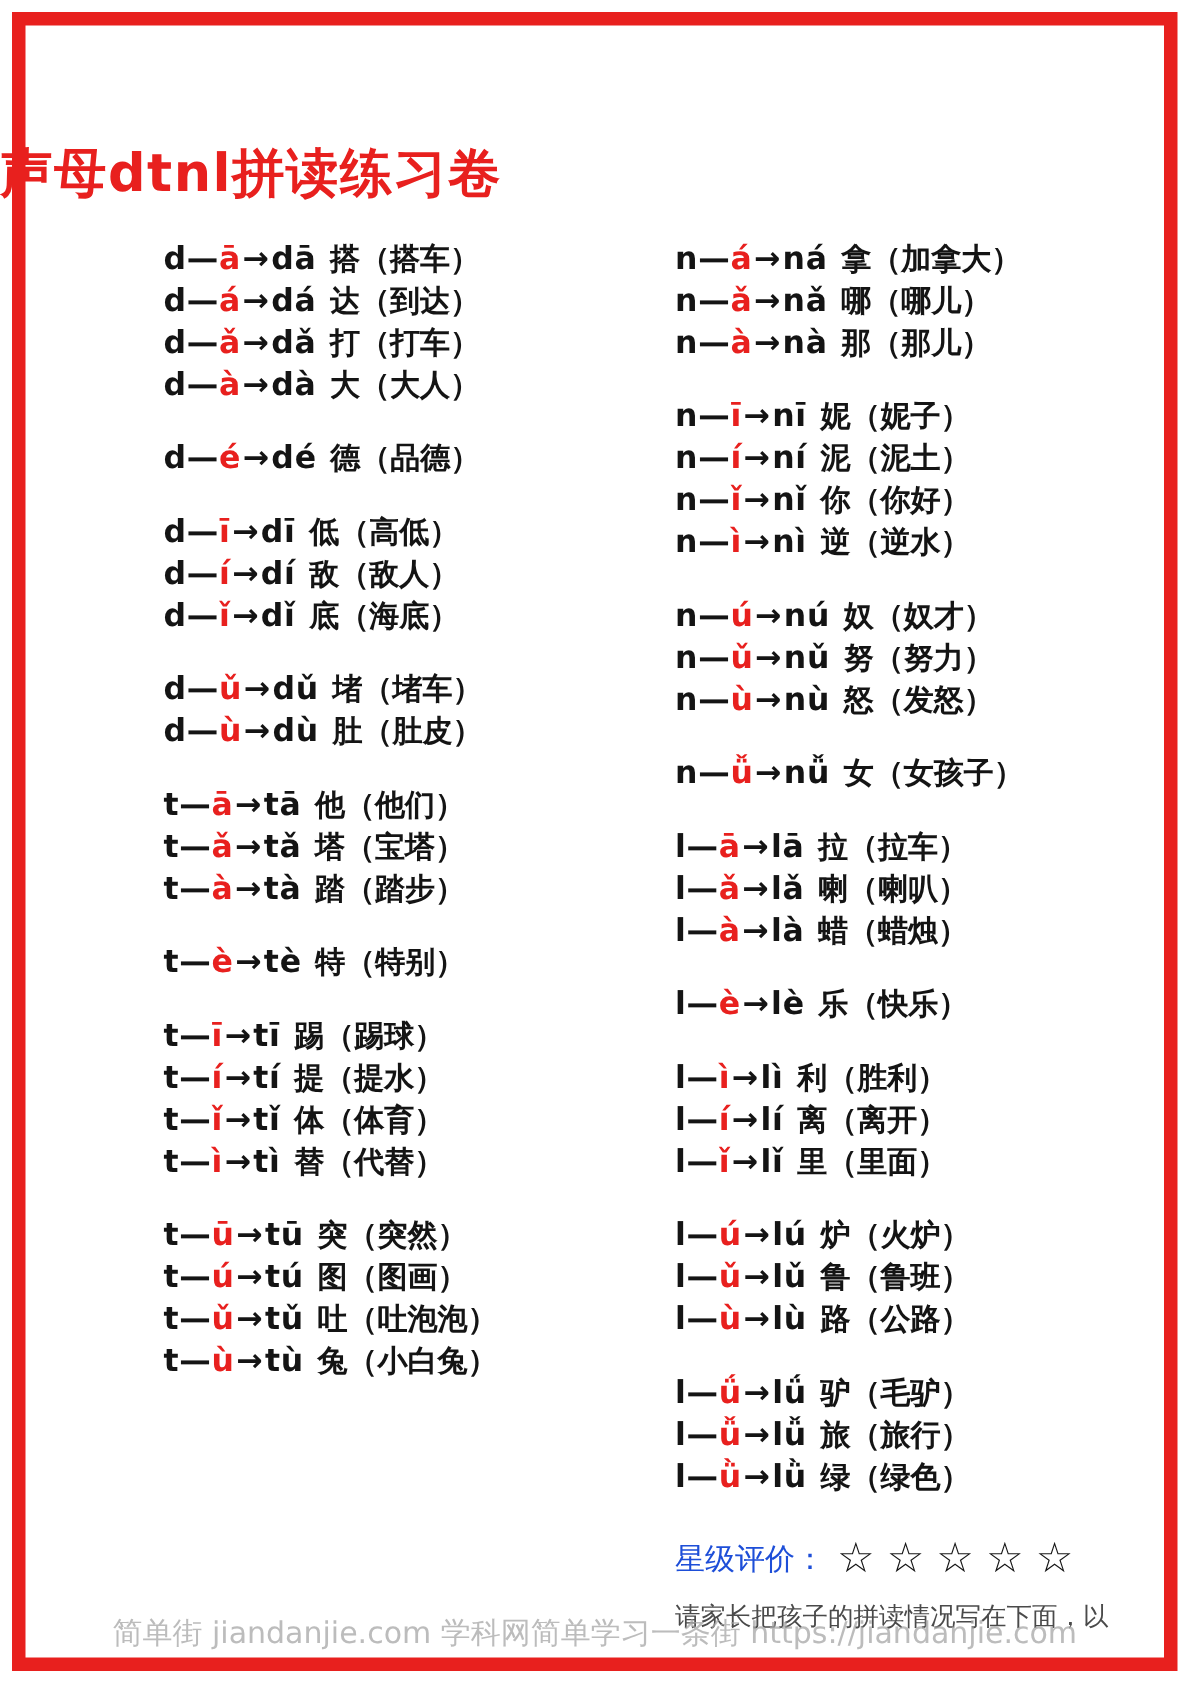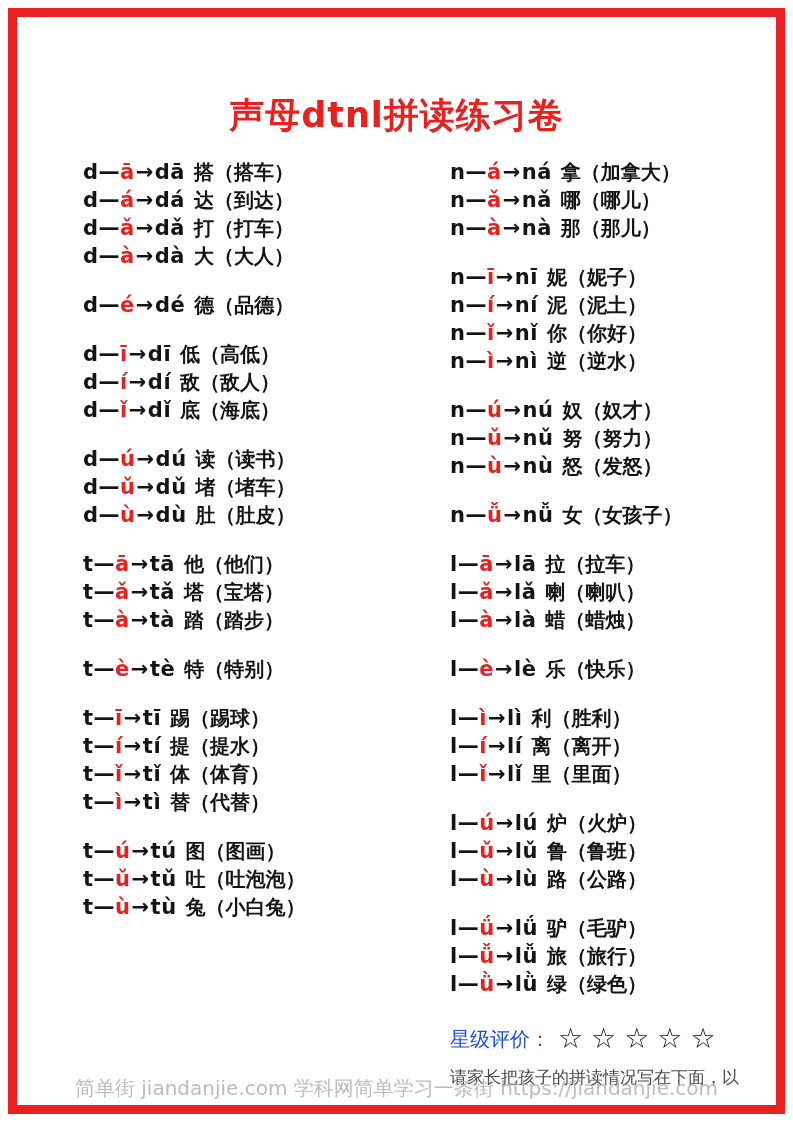--- a/index.html
+++ b/index.html
@@ -19,34 +19,33 @@
     inset: 8px;
     border: 9px solid #e8201e;
     pointer-events: none;
     z-index: 2;
   }
   .title {
     position: absolute;
     top: 92px;
     left: 0;
     right: 0;
-    text-align: center;
     color: #e8201e;
     font-size: 35px;
     font-weight: bold;
     letter-spacing: 1px;
     z-index: 1;
   }
   .col {
     position: absolute;
     top: 158px;
     width: 345px;
     z-index: 1;
   }
-  .col.left  { left: 83px; }
+  .col.left  { left: 109px; }
   .col.right { left: 450px; }
   .row {
     height: 28px;
     display: flex;
     align-items: center;
     white-space: nowrap;
   }
   .py {
     font-weight: bold;
     font-size: 21px;
@@ -134,24 +133,20 @@
         <div class="row">
           <span class="py"><span>d</span><span>—</span><span class="red">í</span><span class="arrow">→</span><span>dí</span></span>
           <span class="word">敌（敌人）</span>
         </div>
         <div class="row">
           <span class="py"><span>d</span><span>—</span><span class="red">ǐ</span><span class="arrow">→</span><span>dǐ</span></span>
           <span class="word">底（海底）</span>
         </div>
         <div class="gap"></div>
         <div class="row">
-          <span class="py"><span>d</span><span>—</span><span class="red">ú</span><span class="arrow">→</span><span>dú</span></span>
-          <span class="word">读（读书）</span>
-        </div>
-        <div class="row">
           <span class="py"><span>d</span><span>—</span><span class="red">ǔ</span><span class="arrow">→</span><span>dǔ</span></span>
           <span class="word">堵（堵车）</span>
         </div>
         <div class="row">
           <span class="py"><span>d</span><span>—</span><span class="red">ù</span><span class="arrow">→</span><span>dù</span></span>
           <span class="word">肚（肚皮）</span>
         </div>
         <div class="gap"></div>
         <div class="row">
           <span class="py"><span>t</span><span>—</span><span class="red">ā</span><span class="arrow">→</span><span>tā</span></span>
@@ -181,20 +176,24 @@
         </div>
         <div class="row">
           <span class="py"><span>t</span><span>—</span><span class="red">ǐ</span><span class="arrow">→</span><span>tǐ</span></span>
           <span class="word">体（体育）</span>
         </div>
         <div class="row">
           <span class="py"><span>t</span><span>—</span><span class="red">ì</span><span class="arrow">→</span><span>tì</span></span>
           <span class="word">替（代替）</span>
         </div>
         <div class="gap"></div>
+        <div class="row">
+          <span class="py"><span>t</span><span>—</span><span class="red">ū</span><span class="arrow">→</span><span>tū</span></span>
+          <span class="word">突（突然）</span>
+        </div>
         <div class="row">
           <span class="py"><span>t</span><span>—</span><span class="red">ú</span><span class="arrow">→</span><span>tú</span></span>
           <span class="word">图（图画）</span>
         </div>
         <div class="row">
           <span class="py"><span>t</span><span>—</span><span class="red">ǔ</span><span class="arrow">→</span><span>tǔ</span></span>
           <span class="word">吐（吐泡泡）</span>
         </div>
         <div class="row">
           <span class="py"><span>t</span><span>—</span><span class="red">ù</span><span class="arrow">→</span><span>tù</span></span>

